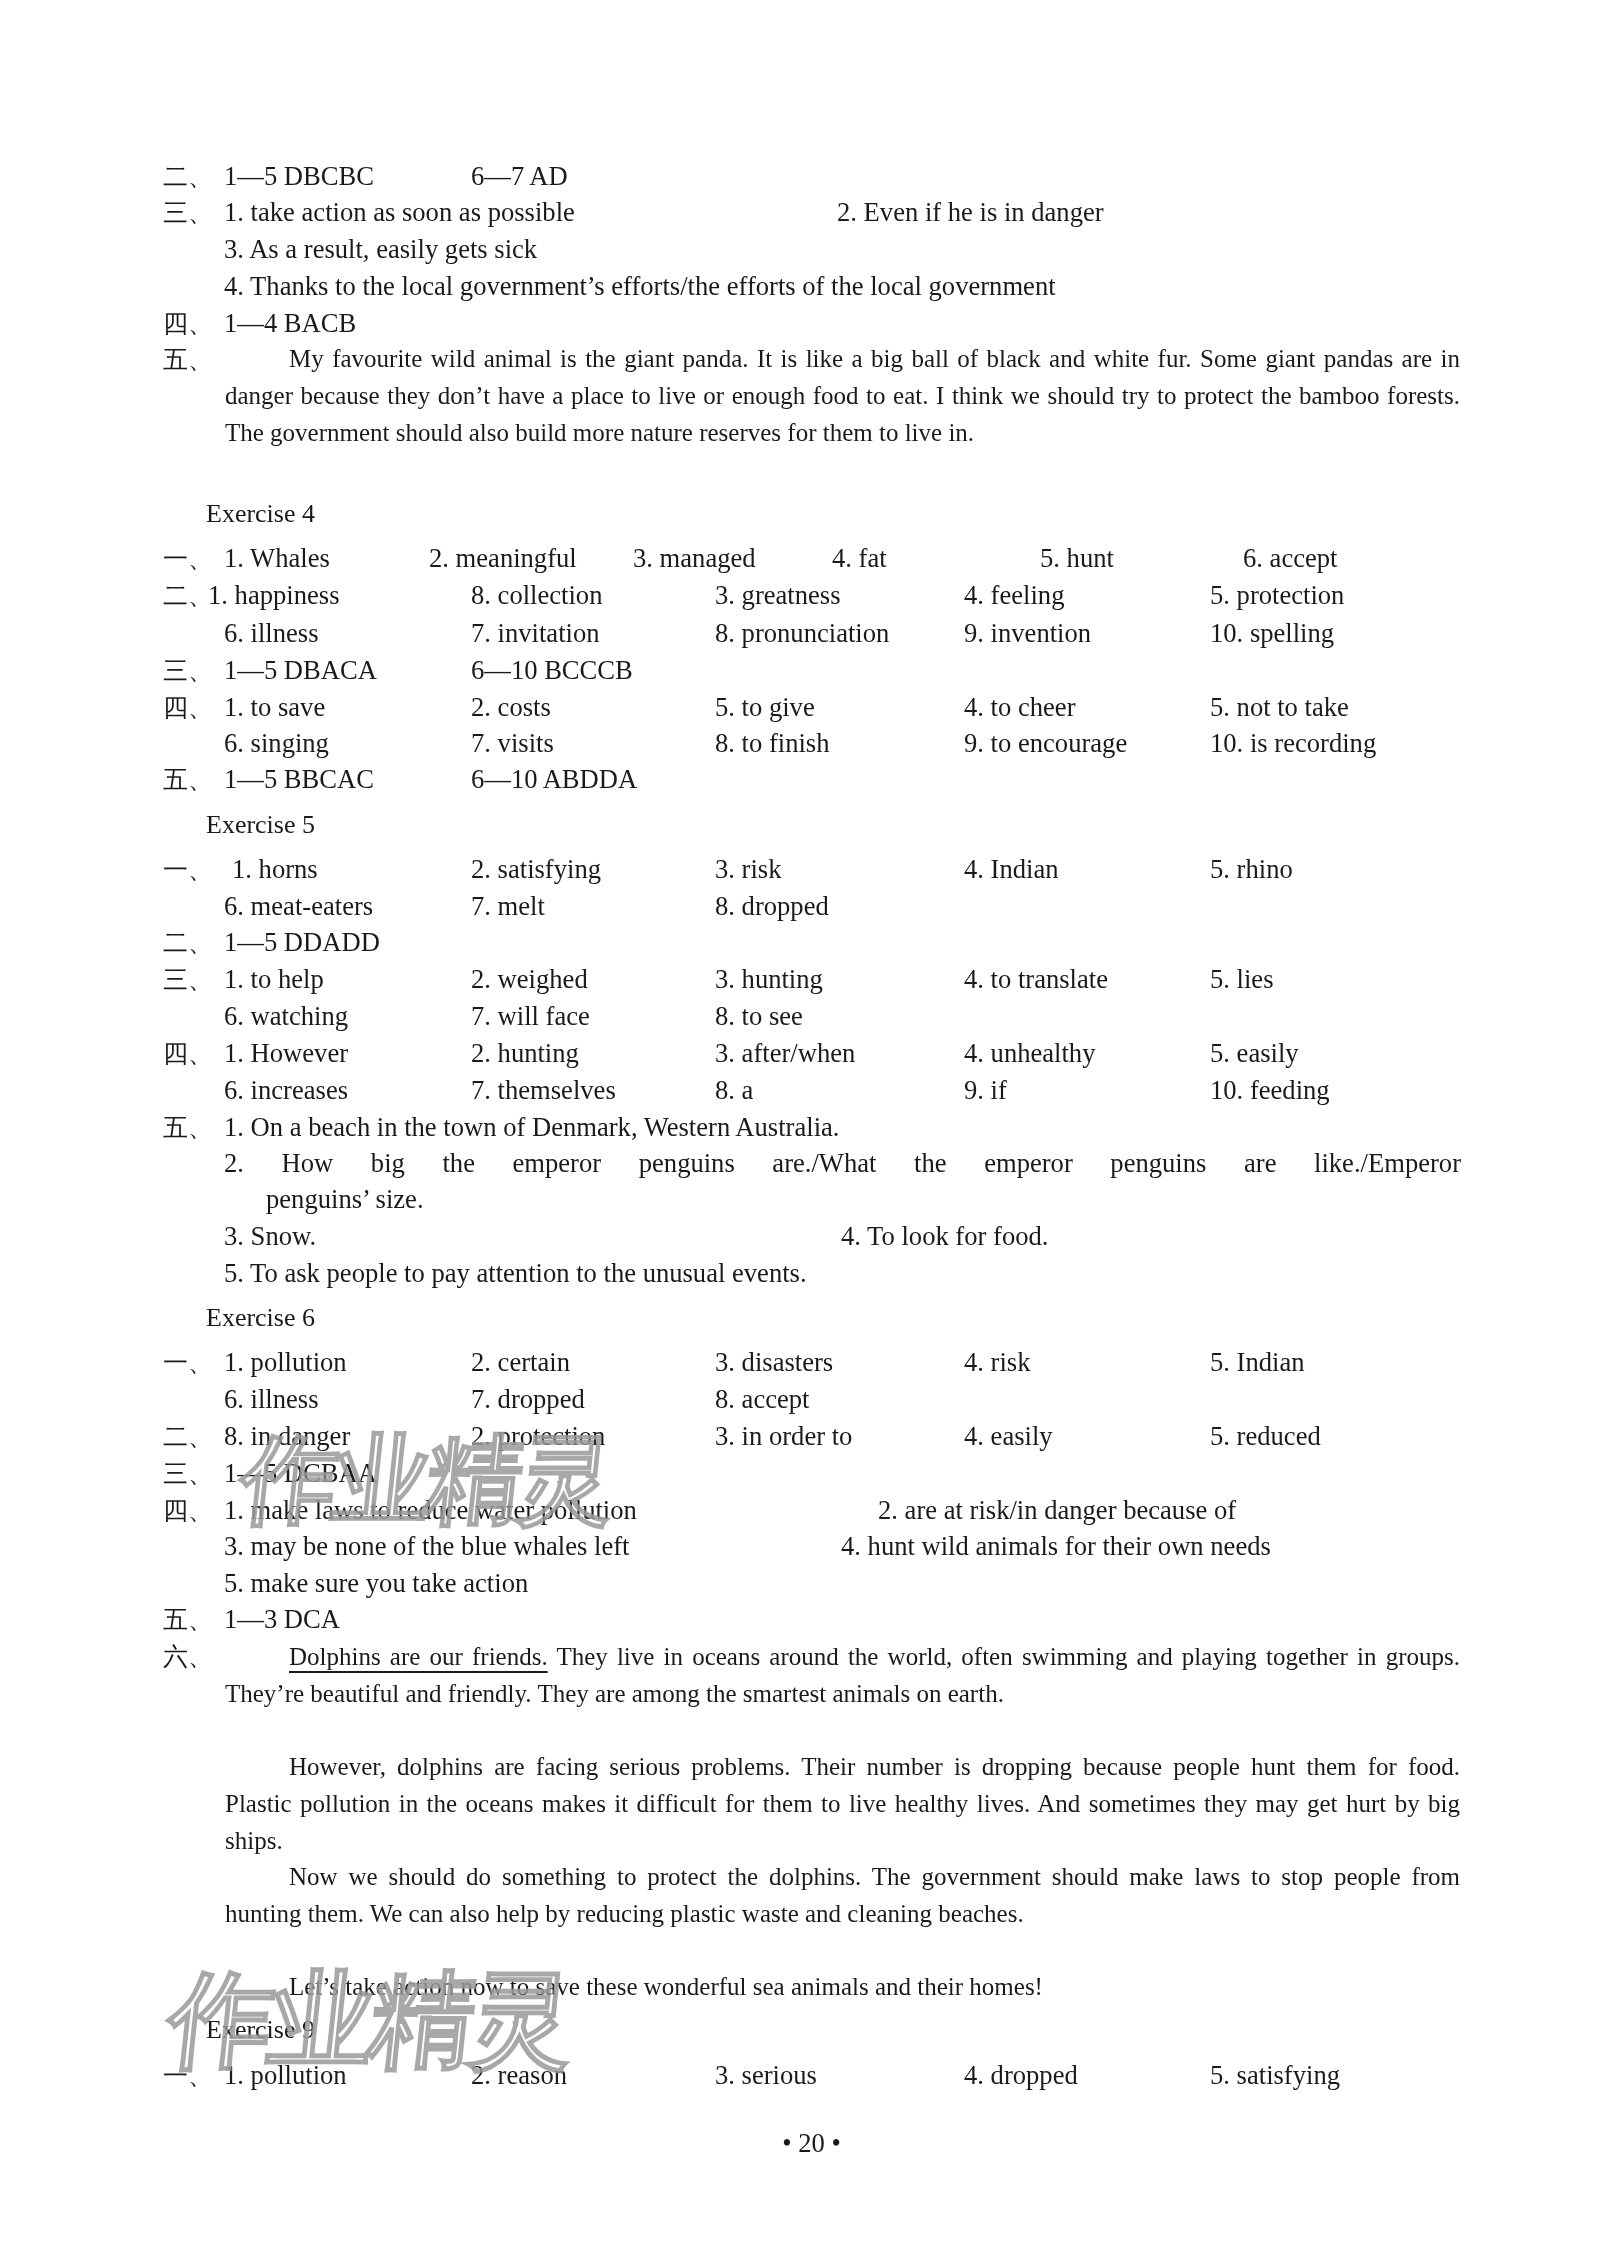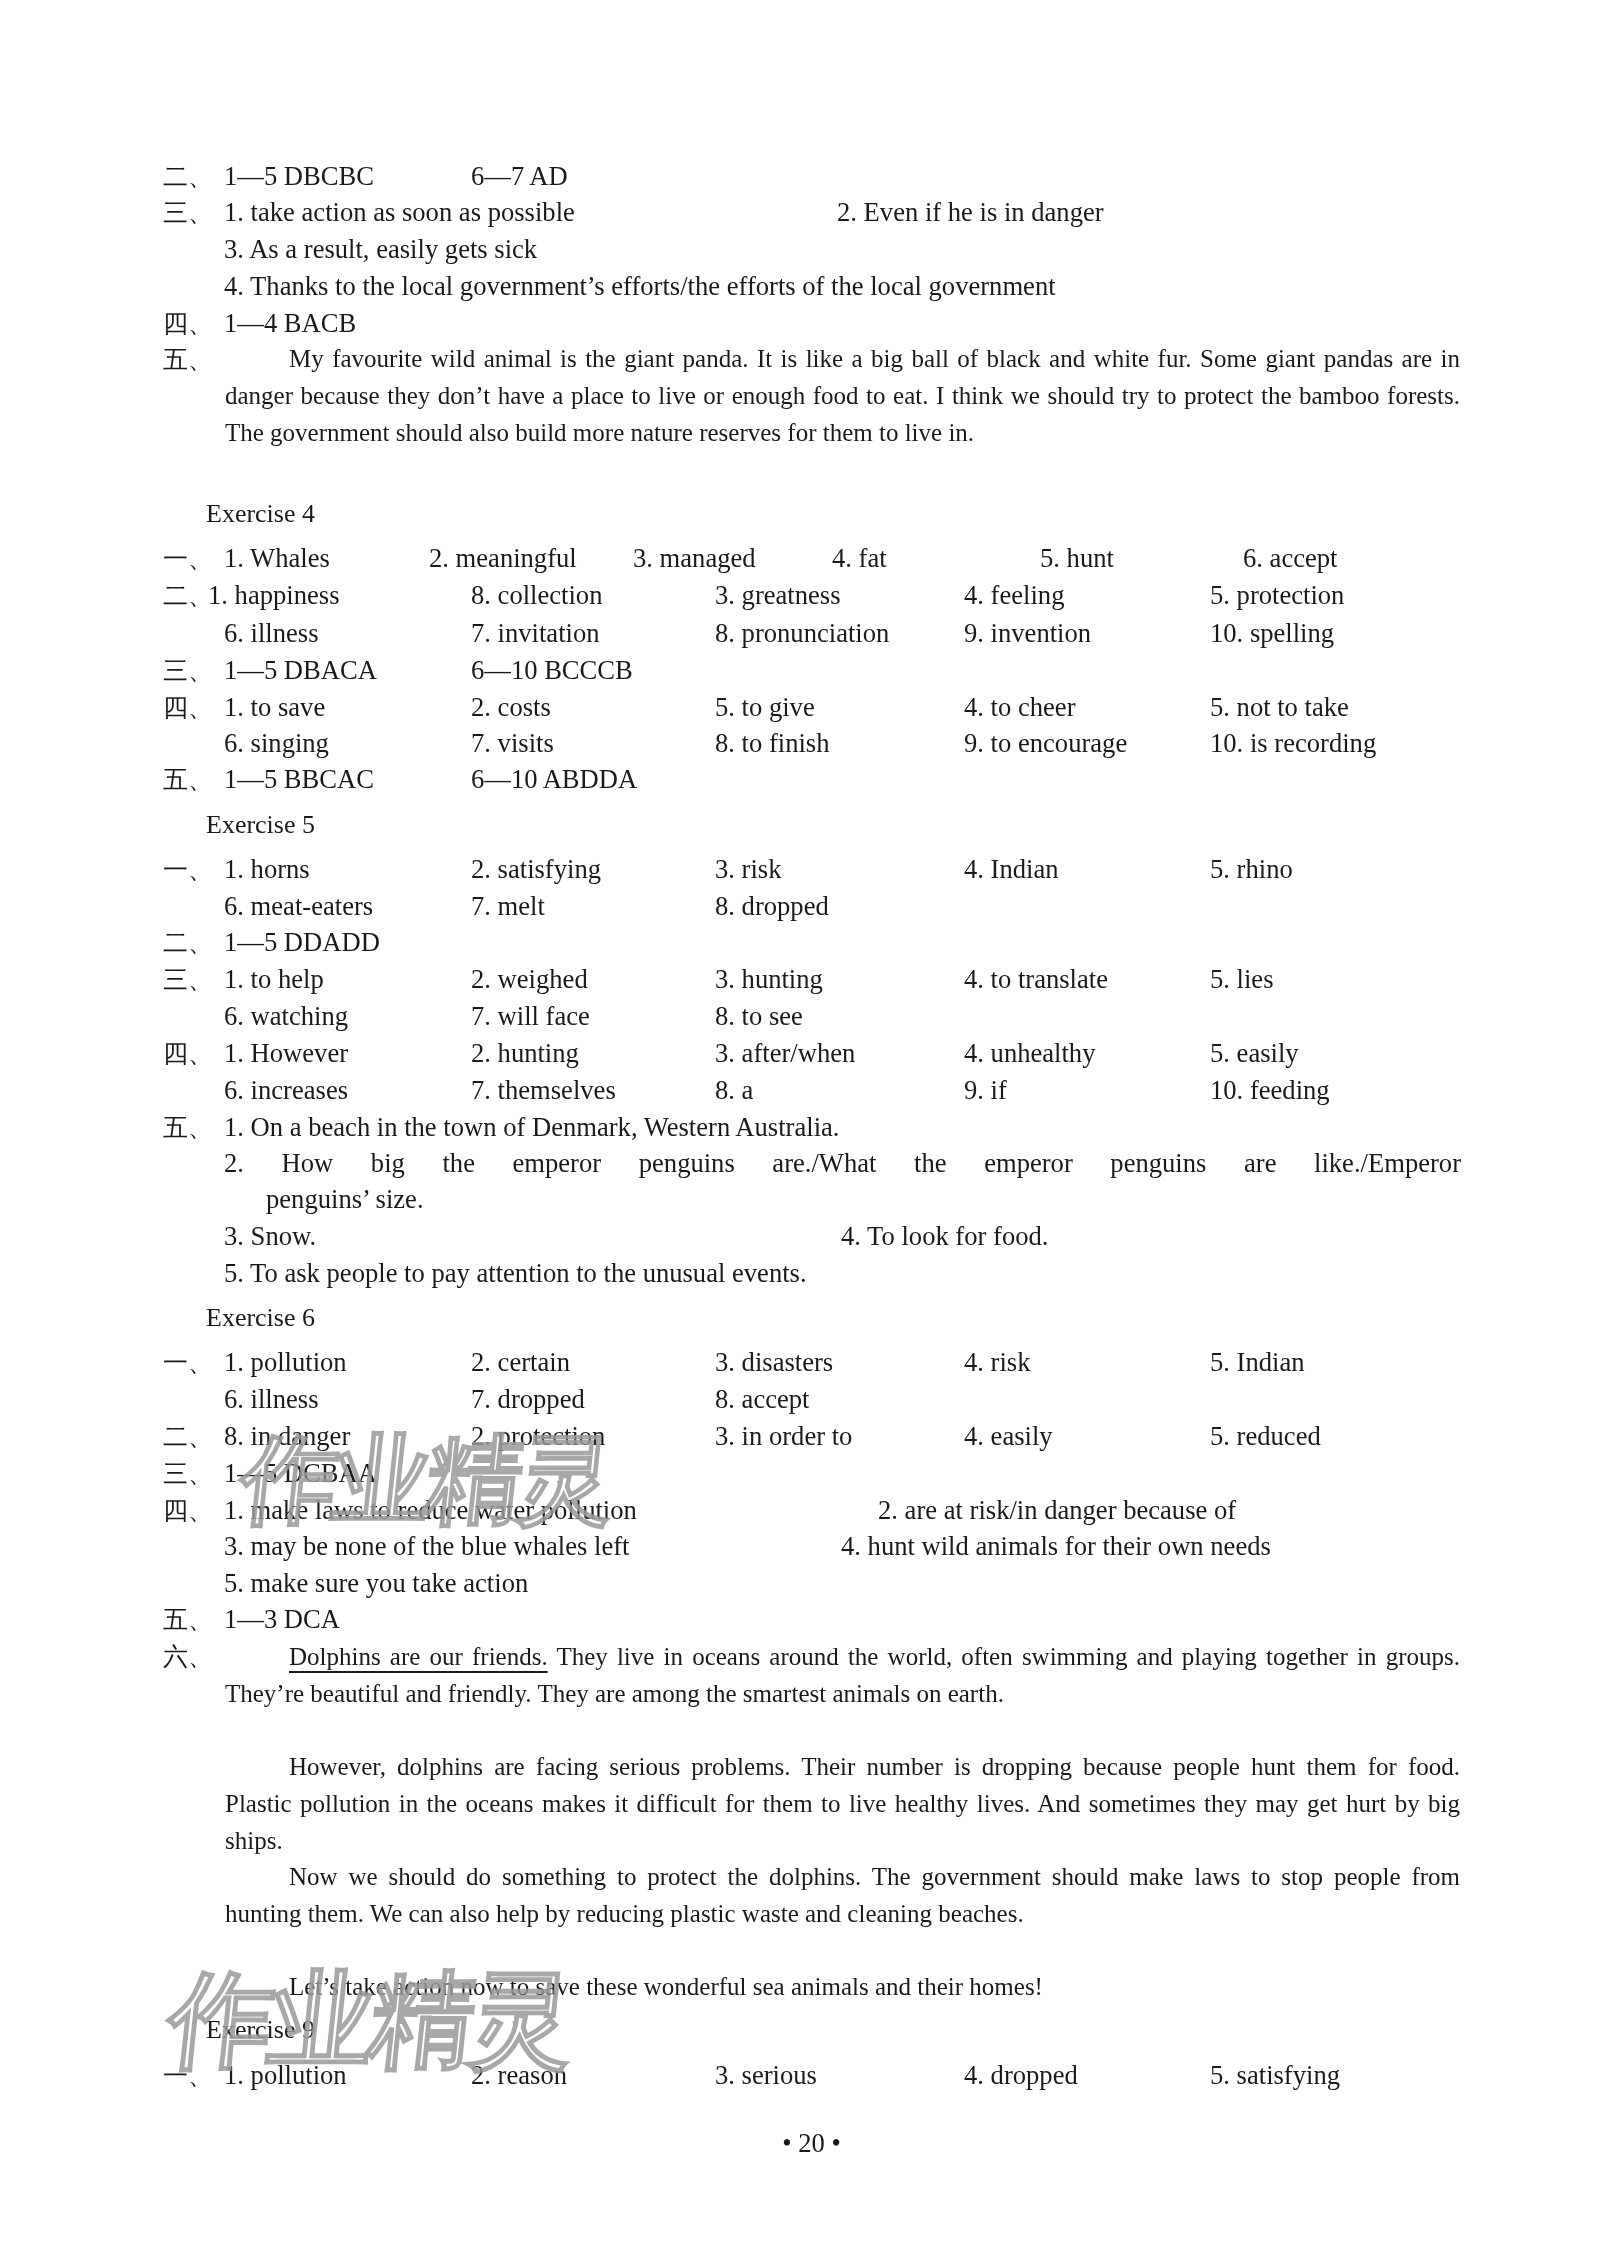--- a/index.html
+++ b/index.html
@@ -97,21 +97,21 @@
 </div>
 <div class="line" style="top:779px">
   <span class="lbl">五、</span>
   <span class="cell" style="left:224px">1—5 BBCAC</span>
   <span class="cell" style="left:471px">6—10 ABDDA</span>
 </div>
 
 <div class="heading" style="top:824px">Exercise 5</div>
 <div class="line" style="top:869px">
   <span class="lbl">一、</span>
-  <span class="cell" style="left:224px">1. horns</span>
+  <span class="cell" style="left:232px">1. horns</span>
   <span class="cell" style="left:471px">2. satisfying</span>
   <span class="cell" style="left:715px">3. risk</span>
   <span class="cell" style="left:964px">4. Indian</span>
   <span class="cell" style="left:1210px">5. rhino</span>
 </div>
 <div class="line" style="top:906px">
   <span class="cell" style="left:224px">6. meat-eaters</span>
   <span class="cell" style="left:471px">7. melt</span>
   <span class="cell" style="left:715px">8. dropped</span>
 </div>

